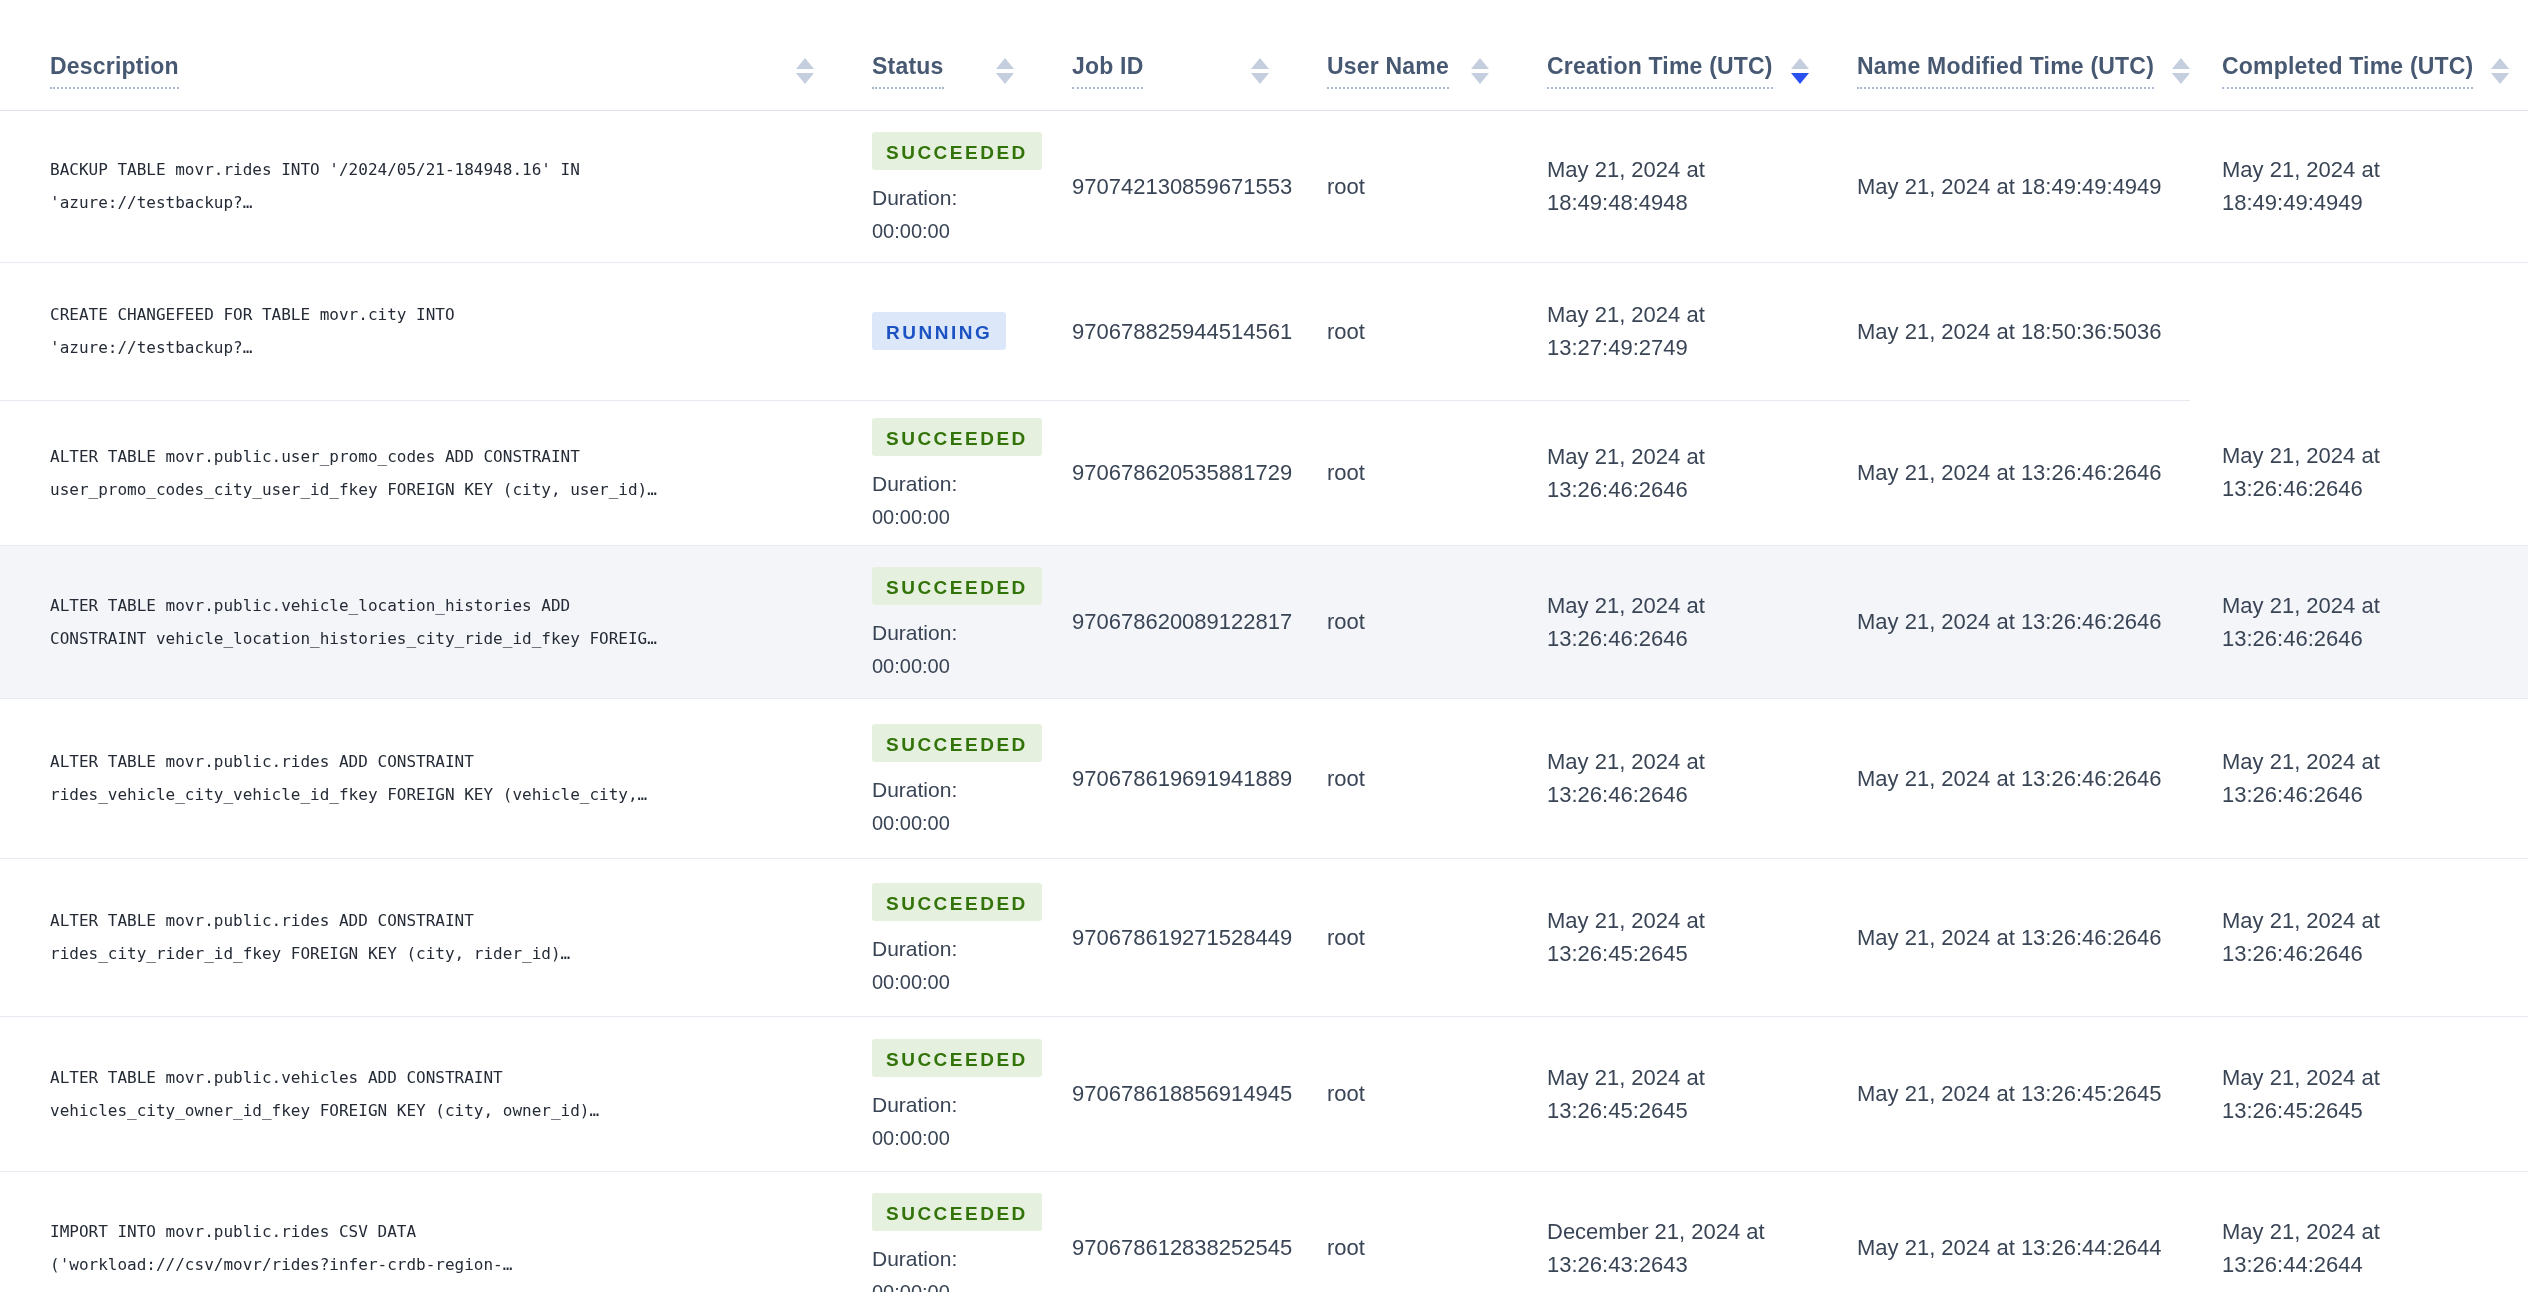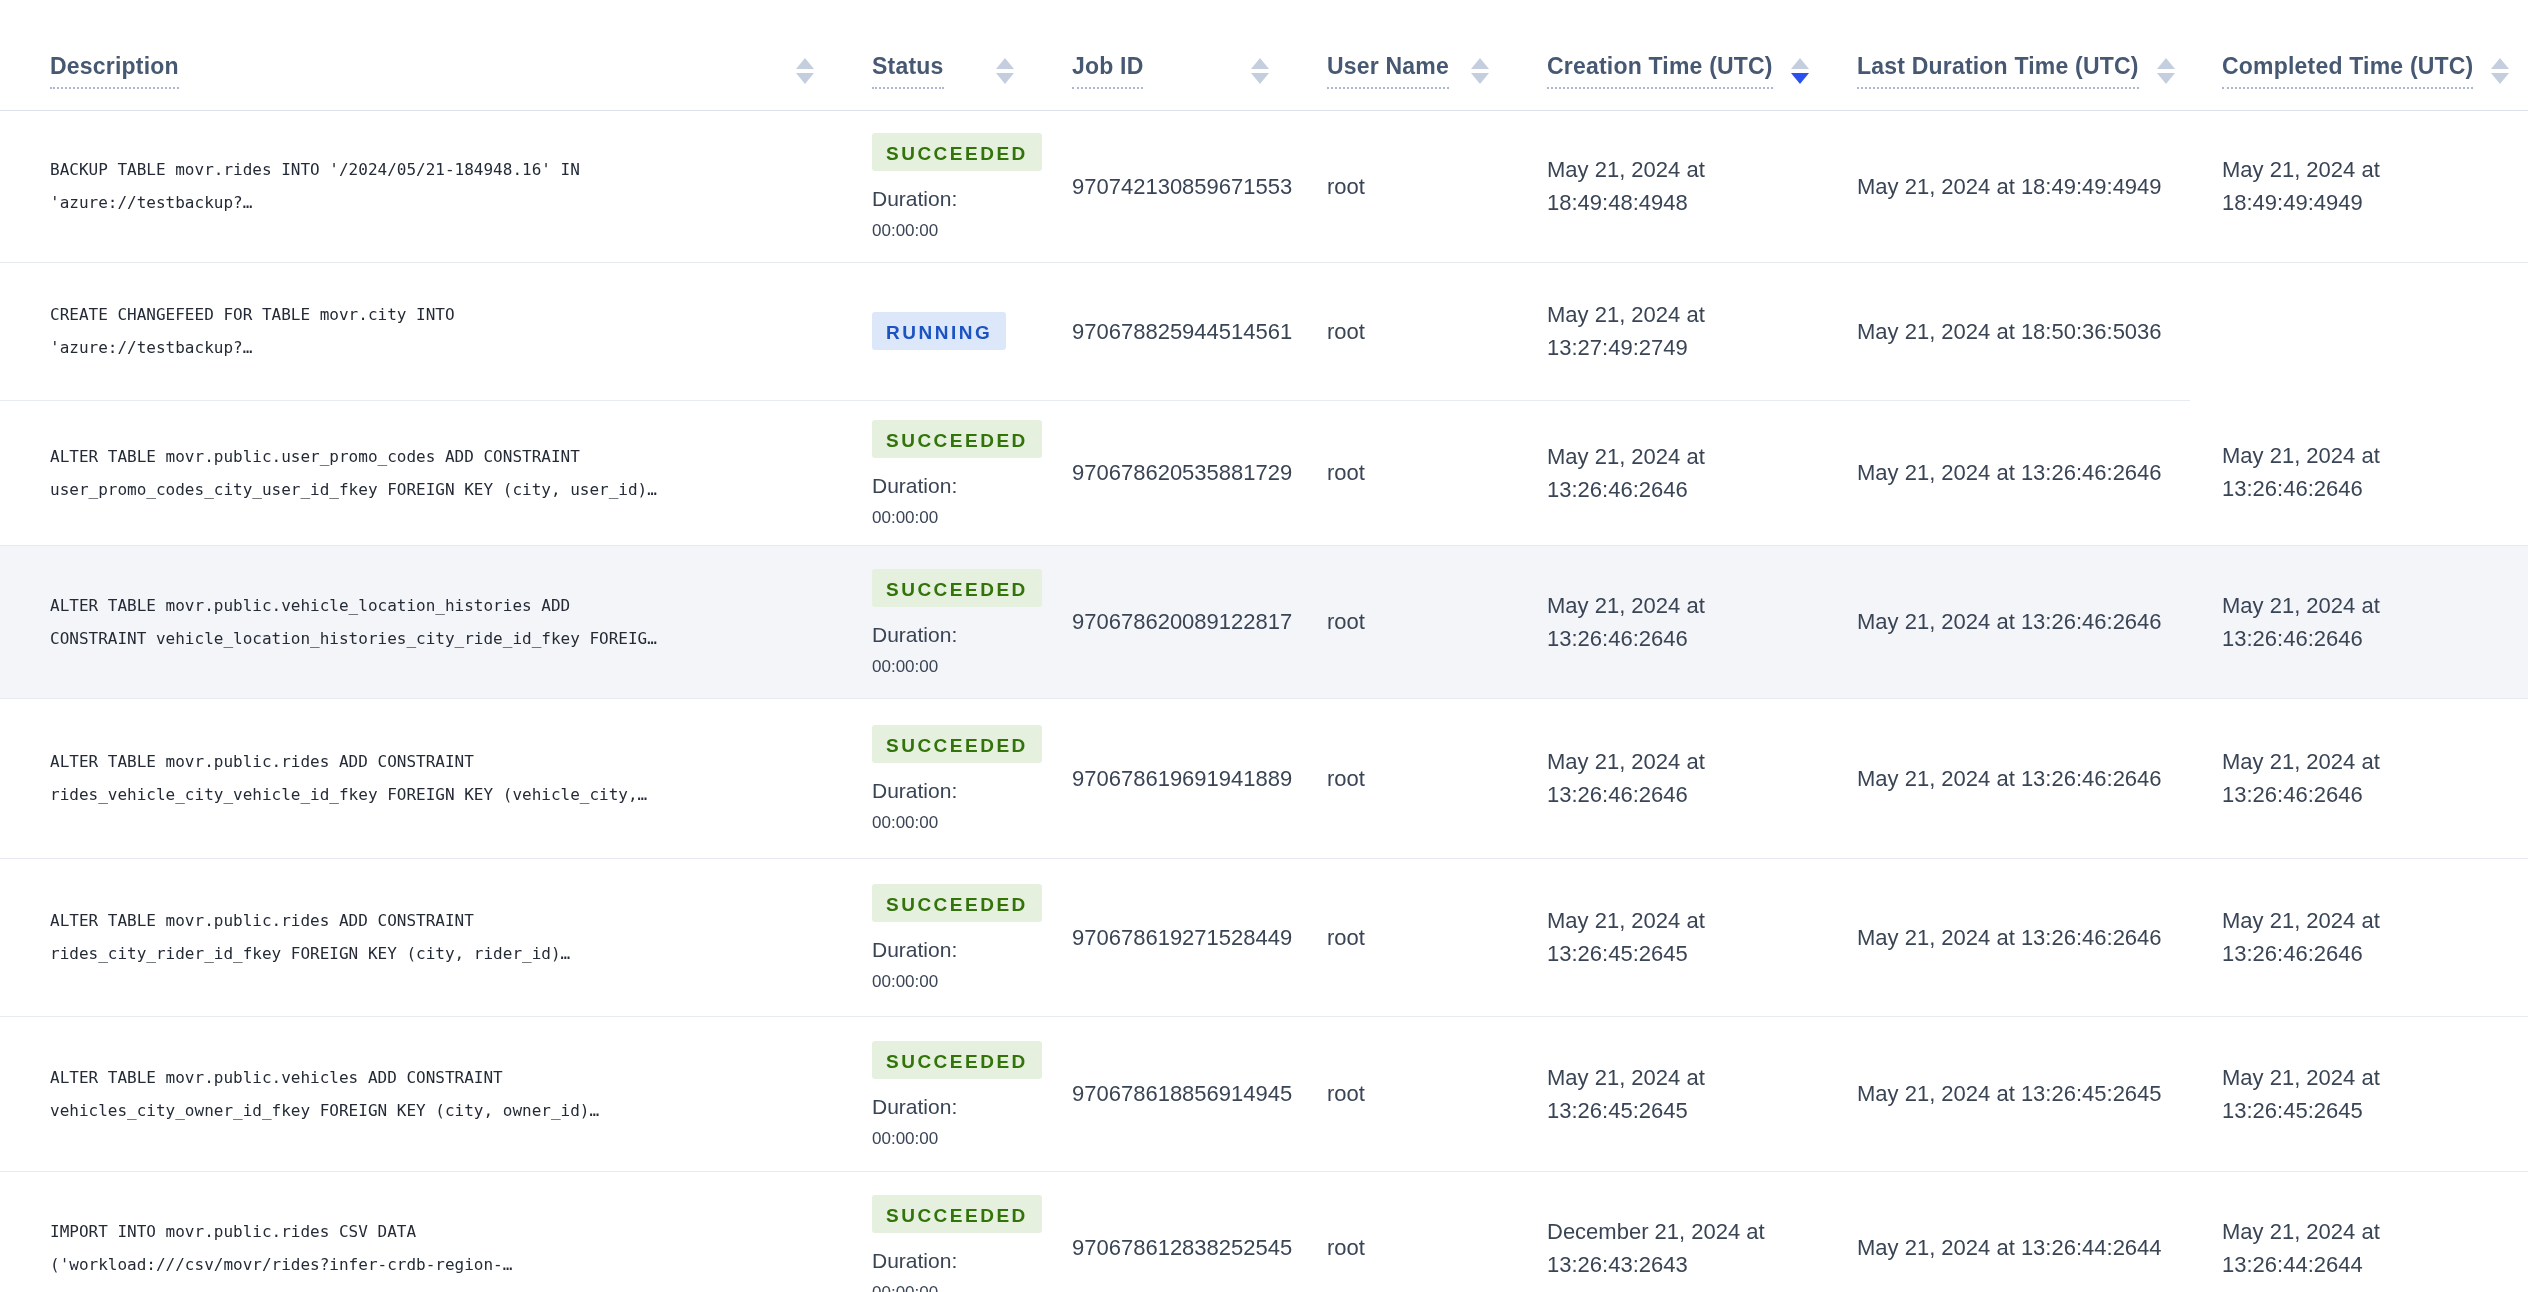--- a/index.html
+++ b/index.html
@@ -76,21 +76,21 @@
     font-weight: bold;
     letter-spacing: 2.5px;
     line-height: 1;
     padding: 11px 14px 8px 14px;
     border-radius: 3px;
     white-space: nowrap;
   }
   .badge--succeeded { background: var(--succeeded-bg, #e5f1de); color: var(--succeeded-text, #33740a); }
   .badge--running   { background: var(--running-bg, #dce8f9); color: var(--running-text, #1c53c2); text-align: right; }
   .dur-label { margin-top: 17px; font-size: 21px; line-height: 1; color: var(--body-text, #394455); }
-  .dur-value { margin-top: 13px; font-size: 17px; line-height: 1; color: var(--body-text, #394455); }
+  .dur-value { margin-top: 13px; font-size: 20px; line-height: 1; color: var(--body-text, #394455); }
 </style>
 </head>
 <body>
 
 <table class="jobs-table">
   <colgroup>
     <col style="width:840px">
       <col style="width:200px">
       <col style="width:255px">
       <col style="width:220px">
@@ -140,21 +140,21 @@
         <div class="hcell">
           <span class="hlabel">Creation Time (UTC)</span>
           <span class="arrows">
               <i class="arr up"></i>
               <i class="arr down"></i>
             </span>
         </div>
       </th>
       <th>
         <div class="hcell">
-          <span class="hlabel">Last Duration Time (UTC)</span>
+          <span class="hlabel">Name Modified Time (UTC)</span>
           <span class="arrows">
               <i class="arr up"></i>
               <i class="arr down"></i>
             </span>
         </div>
       </th>
       <th>
         <div class="hcell">
           <span class="hlabel">Completed Time (UTC)</span>
           <span class="arrows">

